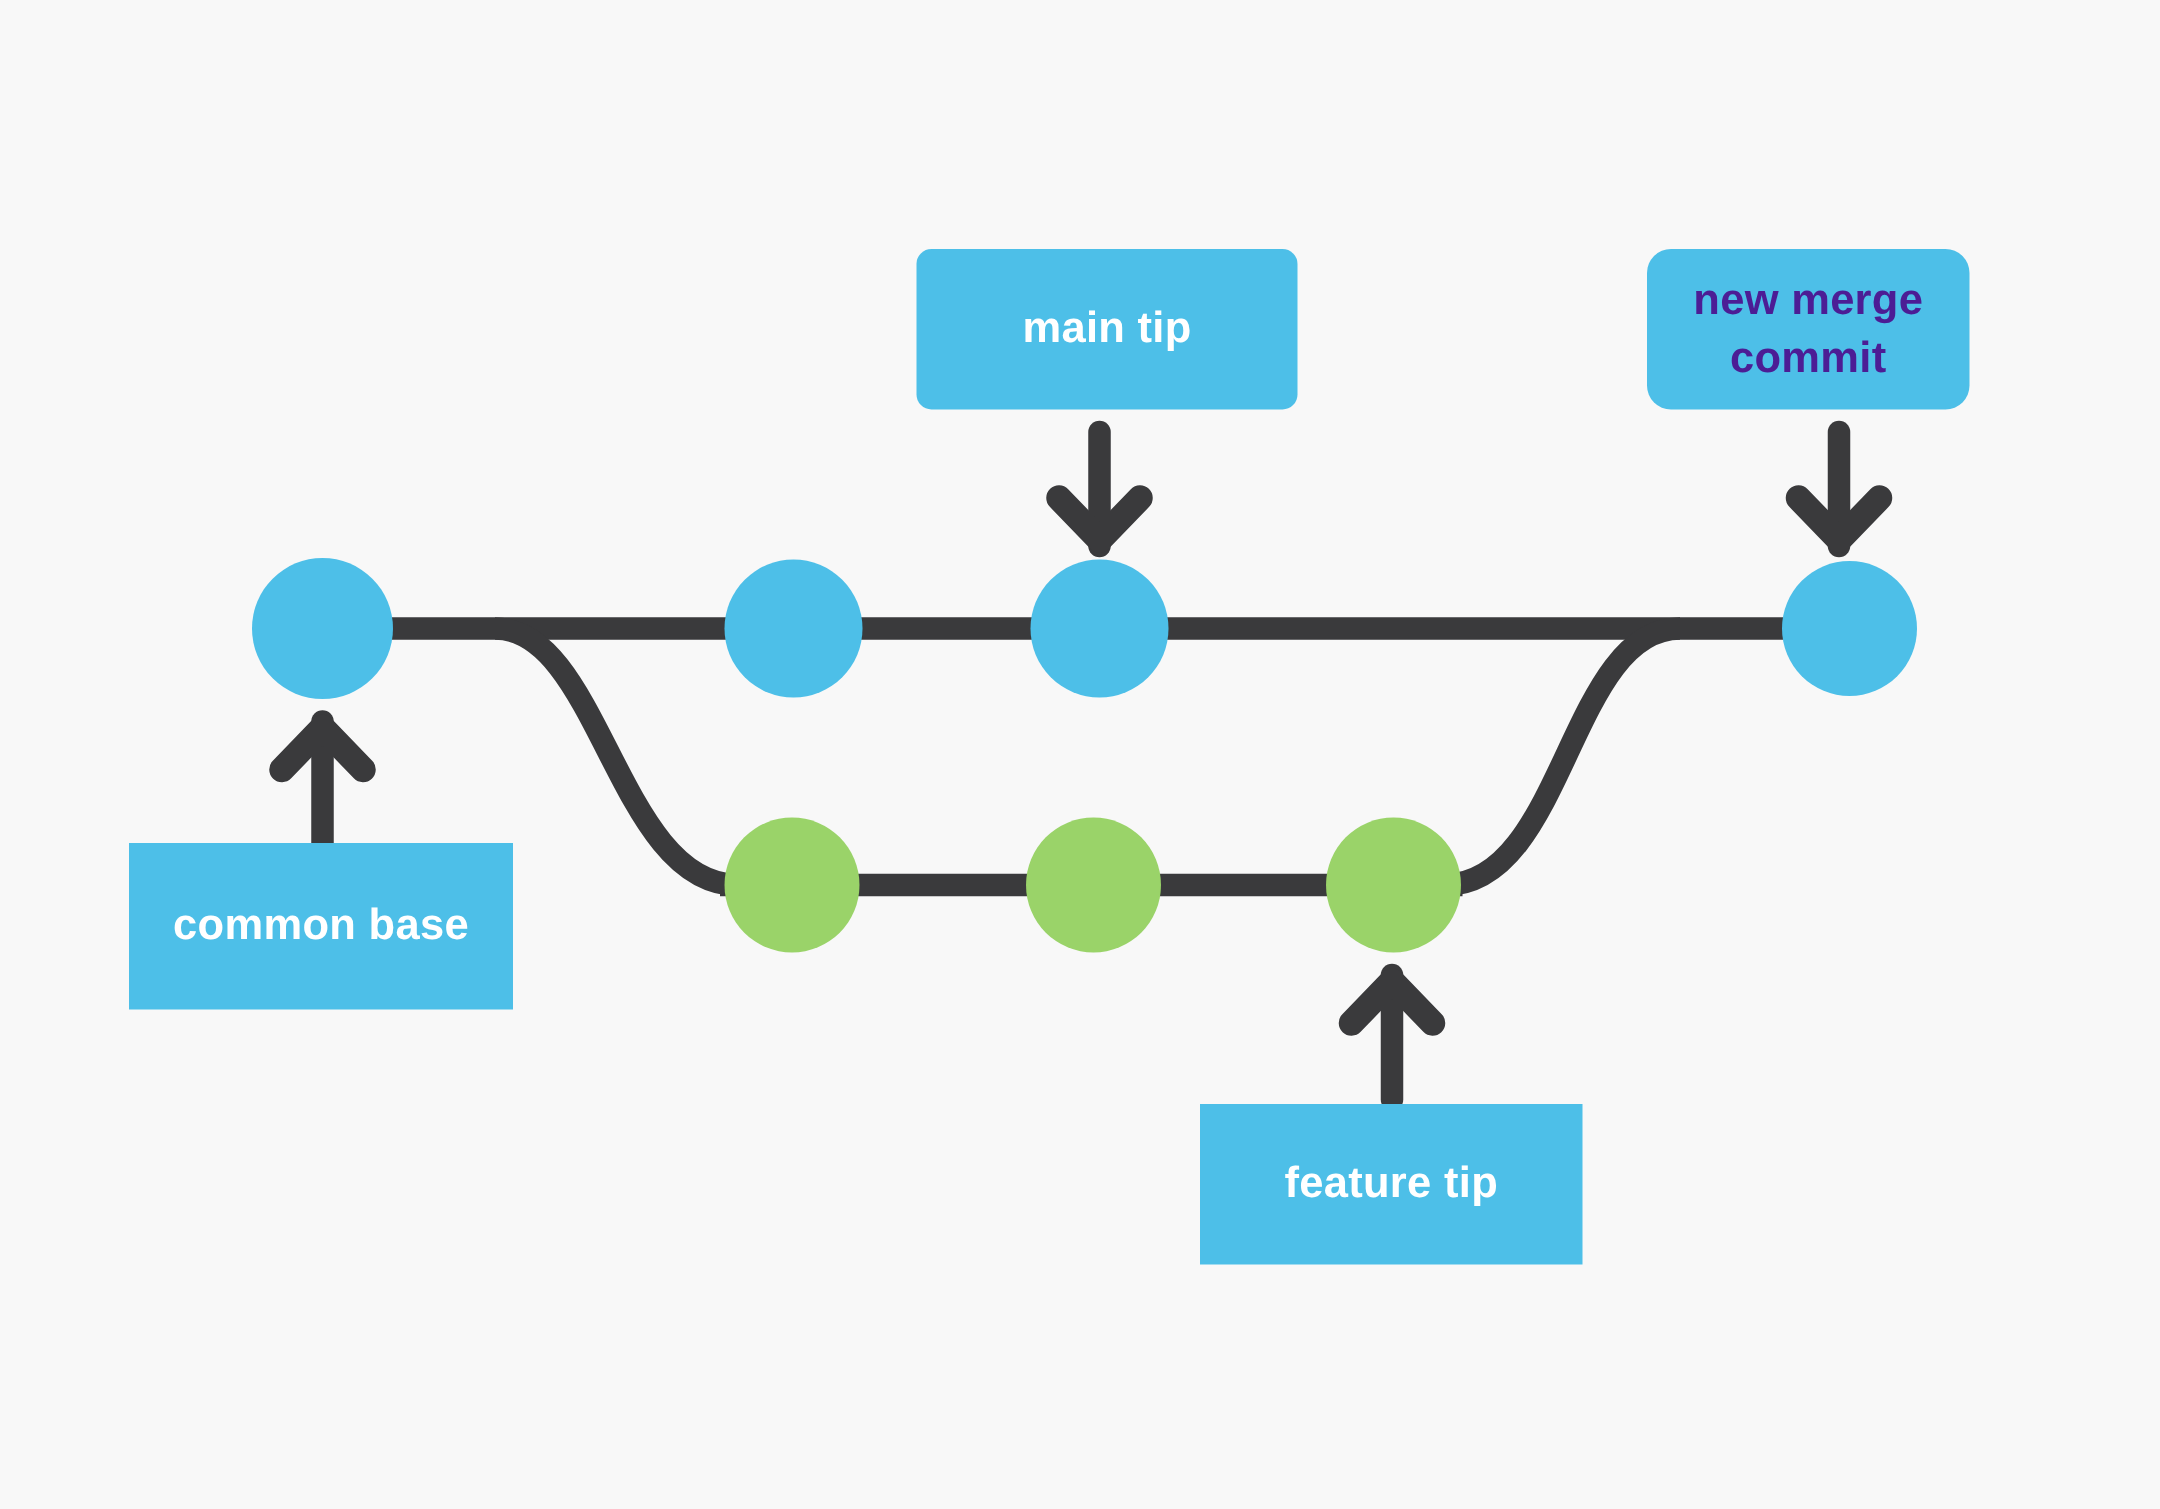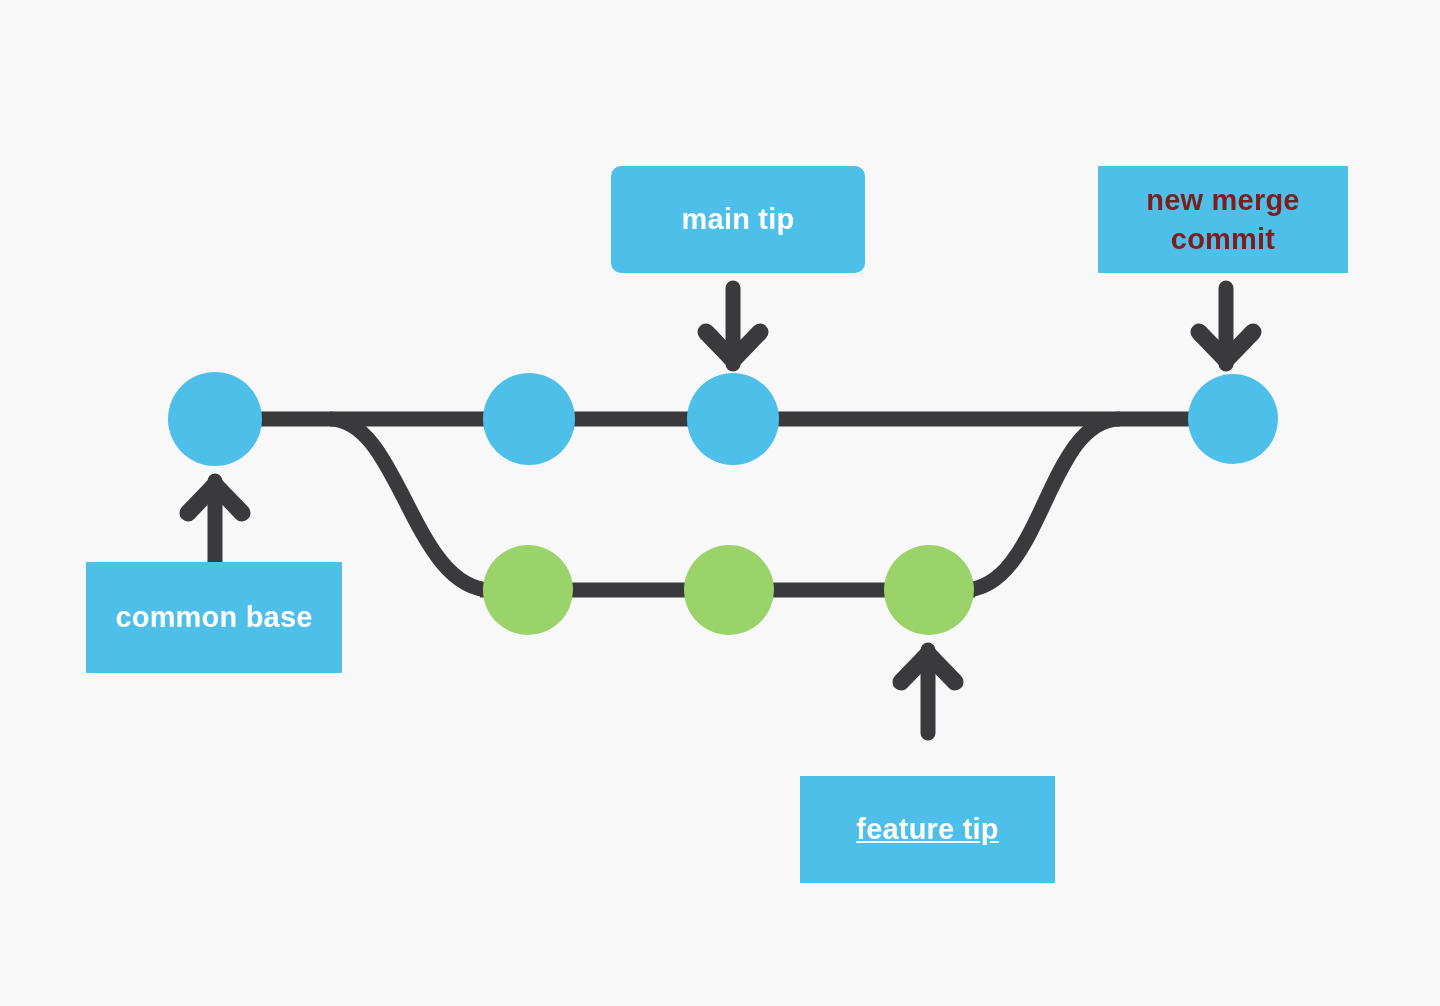--- a/index.html
+++ b/index.html
@@ -82,17 +82,17 @@
       </g>
       <g class="arrow">
         <path class="arrow-shaft" d="M 928 733 L 928 650" fill="none" stroke="#3a3a3c" stroke-width="15" stroke-linecap="round" stroke-linejoin="round"></path>
           <path class="arrow-head" d="M 901 682 L 928 654 L 955 682" fill="none" stroke="#3a3a3c" stroke-width="17" stroke-linecap="round" stroke-linejoin="round"></path>
       </g>
     </g>
   </svg>
 
   <div class="label-box" style="left: 86px; top: 562px; width: 256px; height: 111px; background: rgb(77, 191, 232); color: rgb(255, 255, 255); text-align: center;">common base</div>
   <div class="label-box" style="left: 611px; top: 166px; width: 254px; height: 107px; background: rgb(77, 191, 232); color: rgb(255, 255, 255); border-radius: 10px;">main tip</div>
-  <div class="label-box" style="left: 1098px; top: 166px; width: 250px; height: 107px; background: rgb(77, 191, 232); color: #7f1d1d;">new merge
+  <div class="label-box" style="left: 1098px; top: 166px; width: 215px; height: 107px; background: rgb(77, 191, 232); color: #4c1d95; border-radius: 16px;">new merge
 commit</div>
-  <div class="label-box" style="left: 800px; top: 776px; width: 255px; height: 107px; background: rgb(77, 191, 232); color: rgb(255, 255, 255); text-decoration: underline;">feature tip</div>
+  <div class="label-box" style="left: 800px; top: 736px; width: 255px; height: 107px; background: rgb(77, 191, 232); color: rgb(255, 255, 255);">feature tip</div>
 
 </div>
 
 </body></html>

